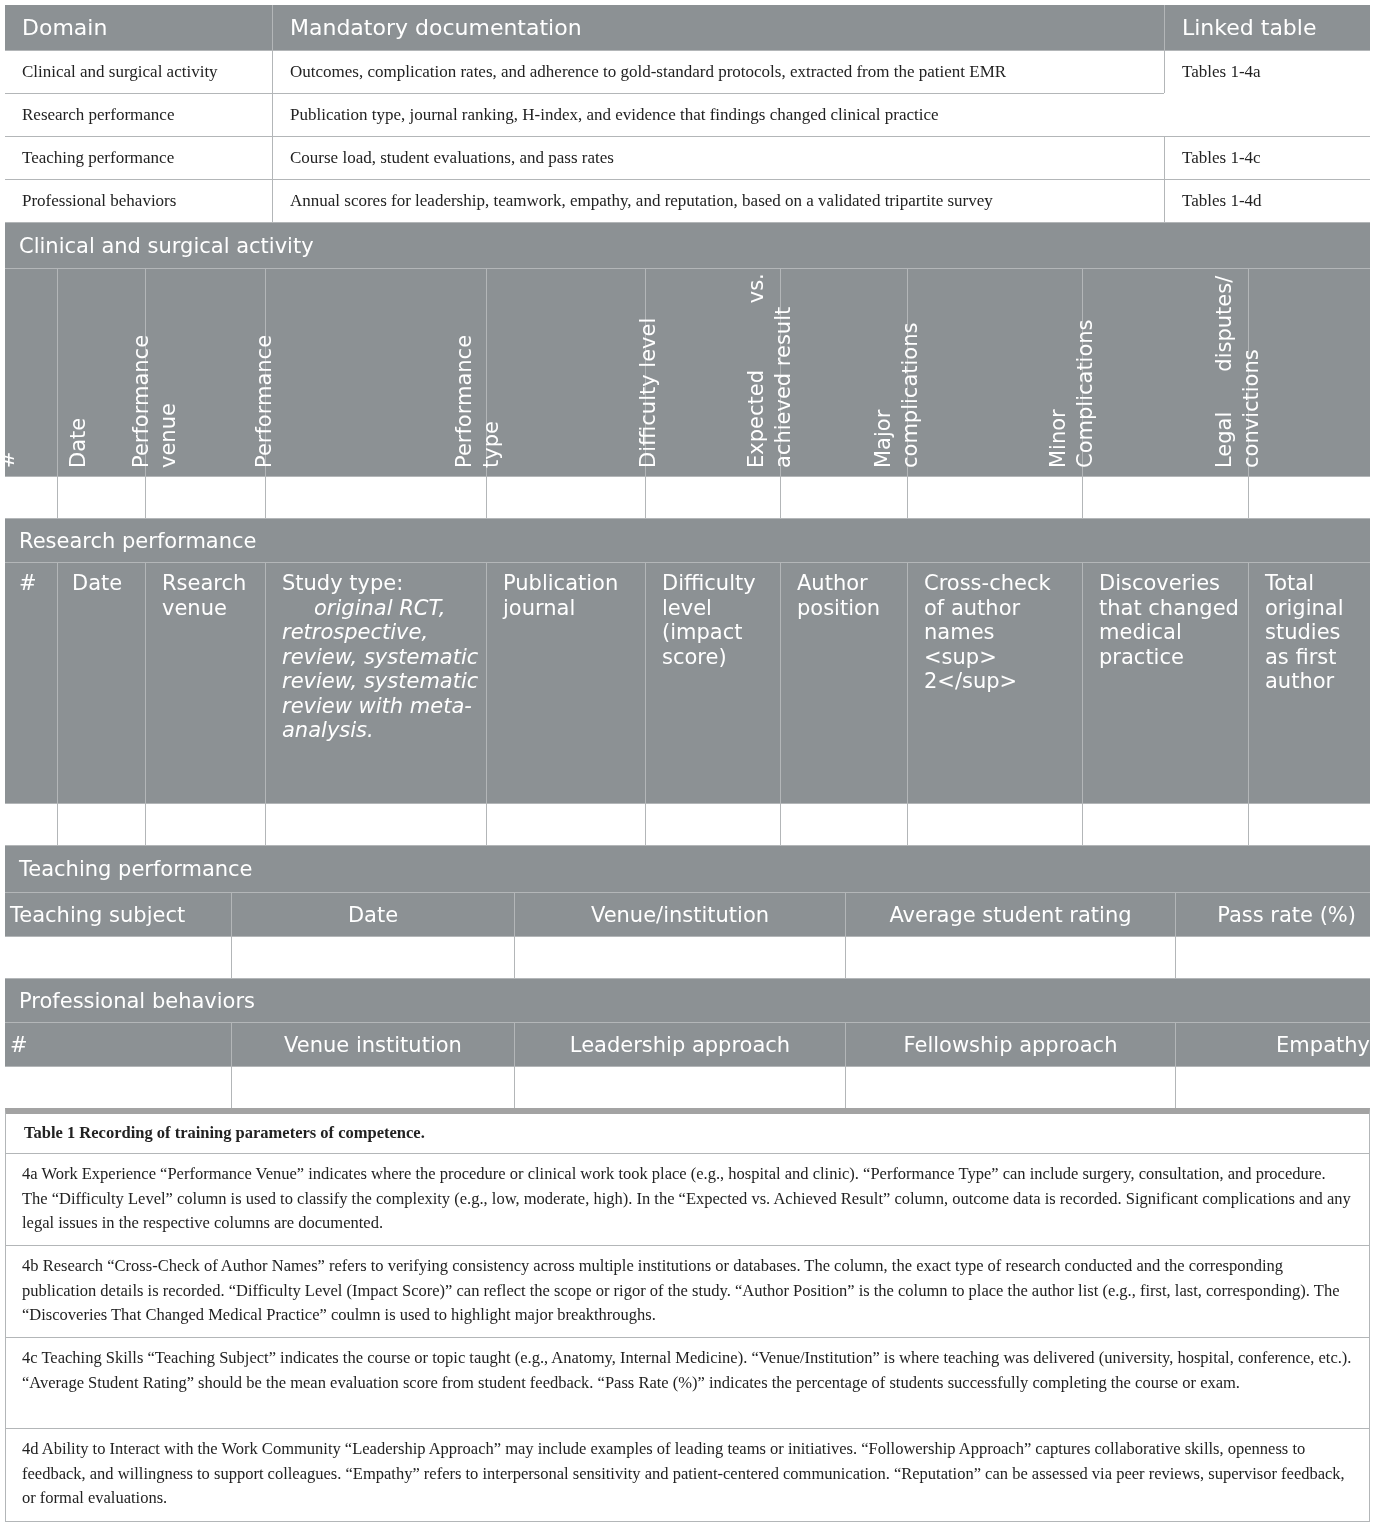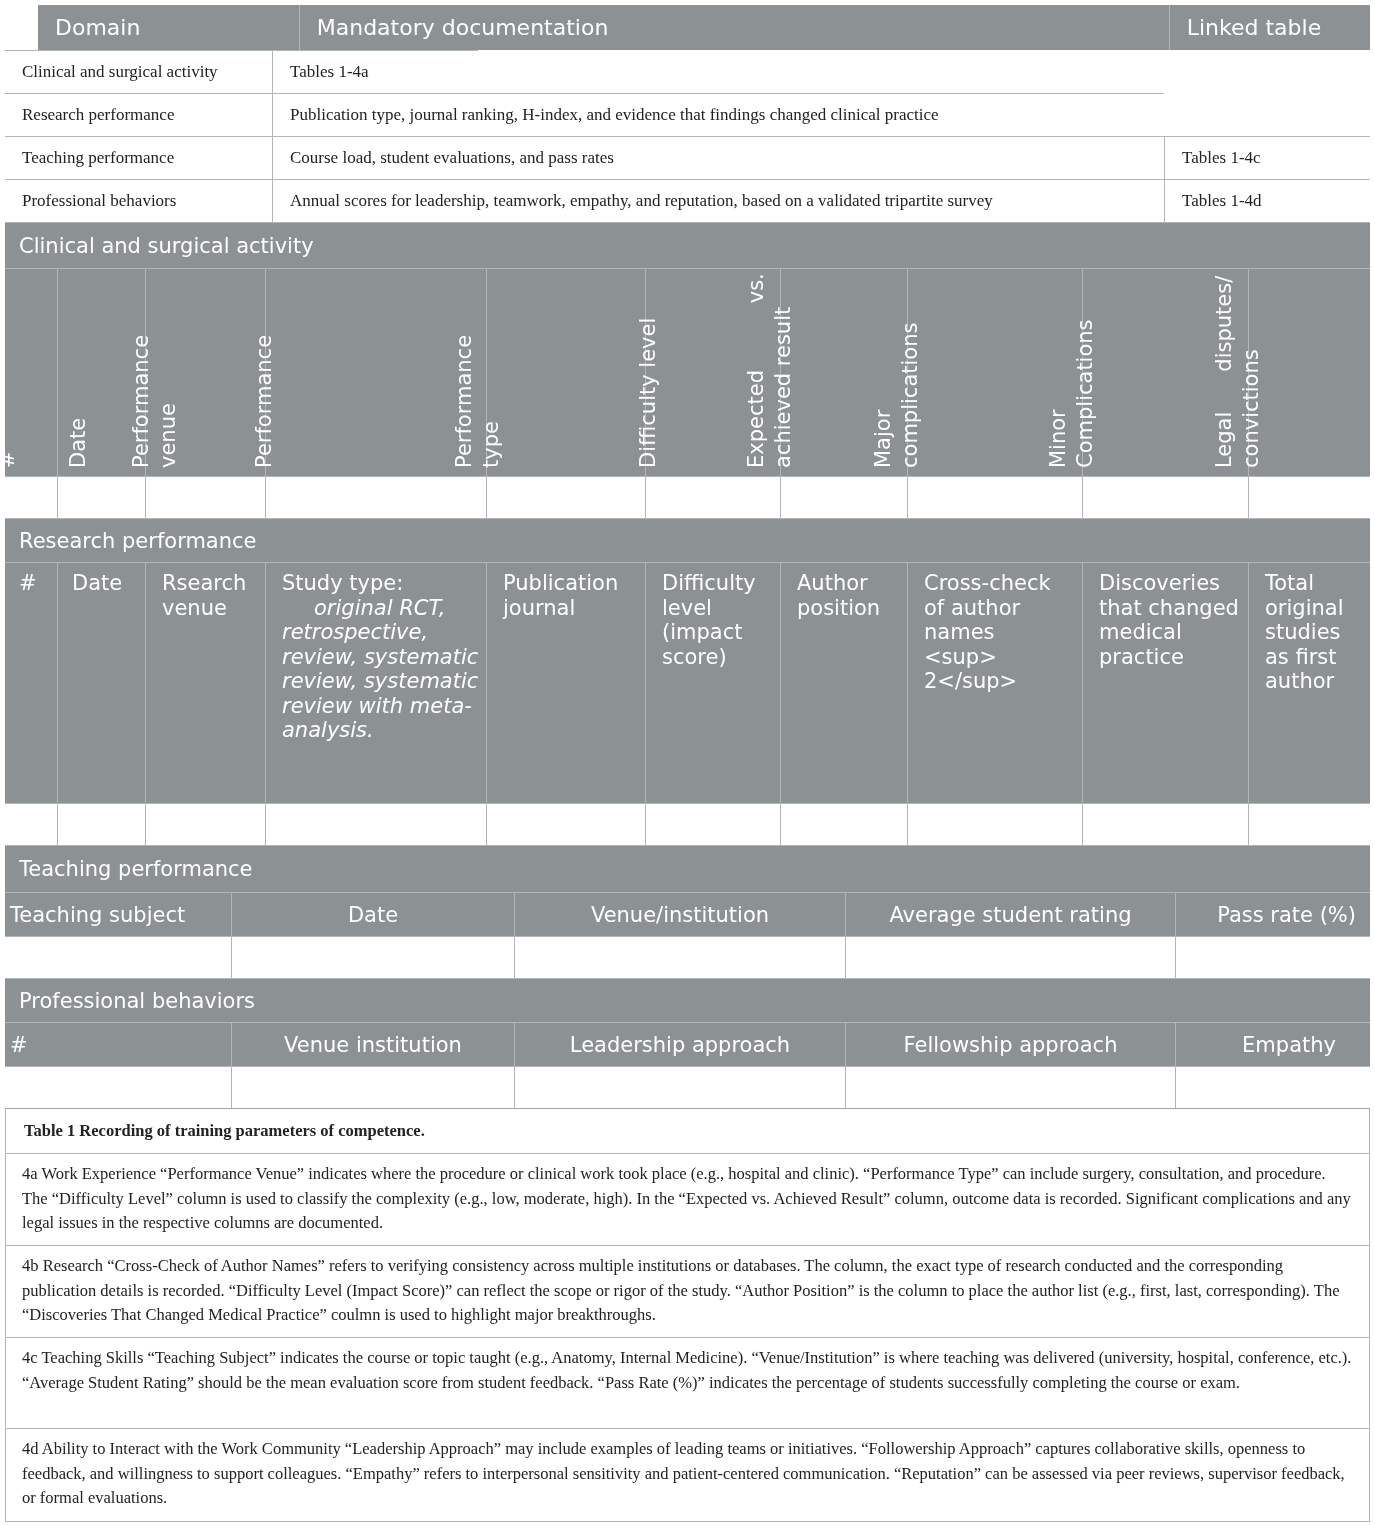--- a/index.html
+++ b/index.html
@@ -5,21 +5,21 @@
   * { box-sizing: border-box; margin: 0; padding: 0; }
   html, body { width: 1375px; height: 1525px; background: #ffffff; overflow: hidden; }
   body { position: relative; font-family: "DejaVu Sans", sans-serif; color: #222; }
   .frame { position: absolute; left: 5px; top: 5px; width: 1365px; }
   .gray { background: #8c9194; color: #ffffff; }
   .bl { border-left: 1px solid #b3b6b8; }
   .bt { border-top: 1px solid #b3b6b8; }
 
   
   .ov-row { display: flex; height: 43px; }
-  .ov-row.head { height: 45px; margin-left: 33px; }
+  .ov-row.head { height: 45px; }
   .ov-cell { display: flex; align-items: center; padding-left: 17px; }
   .ov-row.head .ov-cell { font-size: 22px; font-weight: normal; }
   .ov-row.body .ov-cell { font-size: 17px; font-family: "Liberation Serif", serif; color: #222; border-top: 1px solid #b3b6b8; }
   .ov-c1 { width: 267px; }
   .ov-c2 { width: 892px; }
   .ov-c3 { width: 206px; }
 
   .sec-title { height: 46px; display: flex; align-items: center; padding-left: 14px; font-size: 21px; }
 
   
@@ -35,36 +35,37 @@
   .rhead { height: 240px; padding: 8px 0 0 14px; font-size: 21px; line-height: 24.5px; }
   .rhead i { font-style: italic; margin-left: 32px; }
 
   
   .t1 { width: 226px; } .t2 { width: 283px; } .t3 { width: 331px; } .t4 { width: 330px; } .t5 { width: 195px; }
   .thead { height: 43px; display: flex; align-items: center; justify-content: center; font-size: 21px; }
   .thead.left { justify-content: flex-start; padding-left: 5px; }
 
   
   .note { border: 1px solid #b3b6b8; border-top: none; padding: 8px 16px; font-family: "Liberation Serif", serif; font-size: 16.5px; line-height: 24.5px; color: #222; }
-  .note.caption { border-top: 1px solid #a3a3a3; height: 46px; display: flex; align-items: center; font-weight: bold; padding-left: 18px; }
+  .note.caption { border-top: 6px solid #a3a3a3; height: 46px; display: flex; align-items: center; font-weight: bold; padding-left: 18px; }
   .note b { font-weight: normal; }
 </style>
 </head>
 <body>
 
 <div class="frame">
 
   <div>
     <div class="ov-row head gray">
       <div class="ov-cell ov-c1">Domain</div>
       <div class="ov-cell ov-c2 bl">Mandatory documentation</div>
       <div class="ov-cell ov-c3 bl">Linked table</div>
     </div>
     <div class="ov-row body">
       <div class="ov-cell ov-c1">Clinical and surgical activity</div>
+      <div class="ov-cell ov-c2 bl">Outcomes, complication rates, and adherence to gold-standard protocols, extracted from the patient EMR</div>
       <div class="ov-cell ov-c3 bl">Tables 1-4a</div>
     </div>
     <div class="ov-row body">
       <div class="ov-cell ov-c1">Research performance</div>
       <div class="ov-cell ov-c2 bl">Publication type, journal ranking, H-index, and evidence that findings changed clinical practice</div>
     </div>
     <div class="ov-row body">
       <div class="ov-cell ov-c1">Teaching performance</div>
       <div class="ov-cell ov-c2 bl">Course load, student evaluations, and pass rates</div>
       <div class="ov-cell ov-c3 bl">Tables 1-4c</div>
@@ -172,21 +173,21 @@
     <div class="t4 bl"></div>
     <div class="t5 bl"></div>
   </div>
 
   <div class="sec-title gray bt" style="height:44px">Professional behaviors</div>
   <div class="grid-row gray bt">
     <div class="thead left t1">#</div>
     <div class="thead t2 bl">Venue institution</div>
     <div class="thead t3 bl">Leadership approach</div>
     <div class="thead t4 bl">Fellowship approach</div>
-    <div class="thead t5 bl" style="justify-content:flex-end;padding-right:34px">Empathy</div>
+    <div class="thead t5 bl" style="justify-content:flex-end;">Empathy</div>
   </div>
   <div class="grid-row empty-row">
     <div class="t1"></div>
     <div class="t2 bl"></div>
     <div class="t3 bl"></div>
     <div class="t4 bl"></div>
     <div class="t5 bl"></div>
   </div>
 
   <div class="note caption">Table 1 Recording of training parameters of competence.</div>

